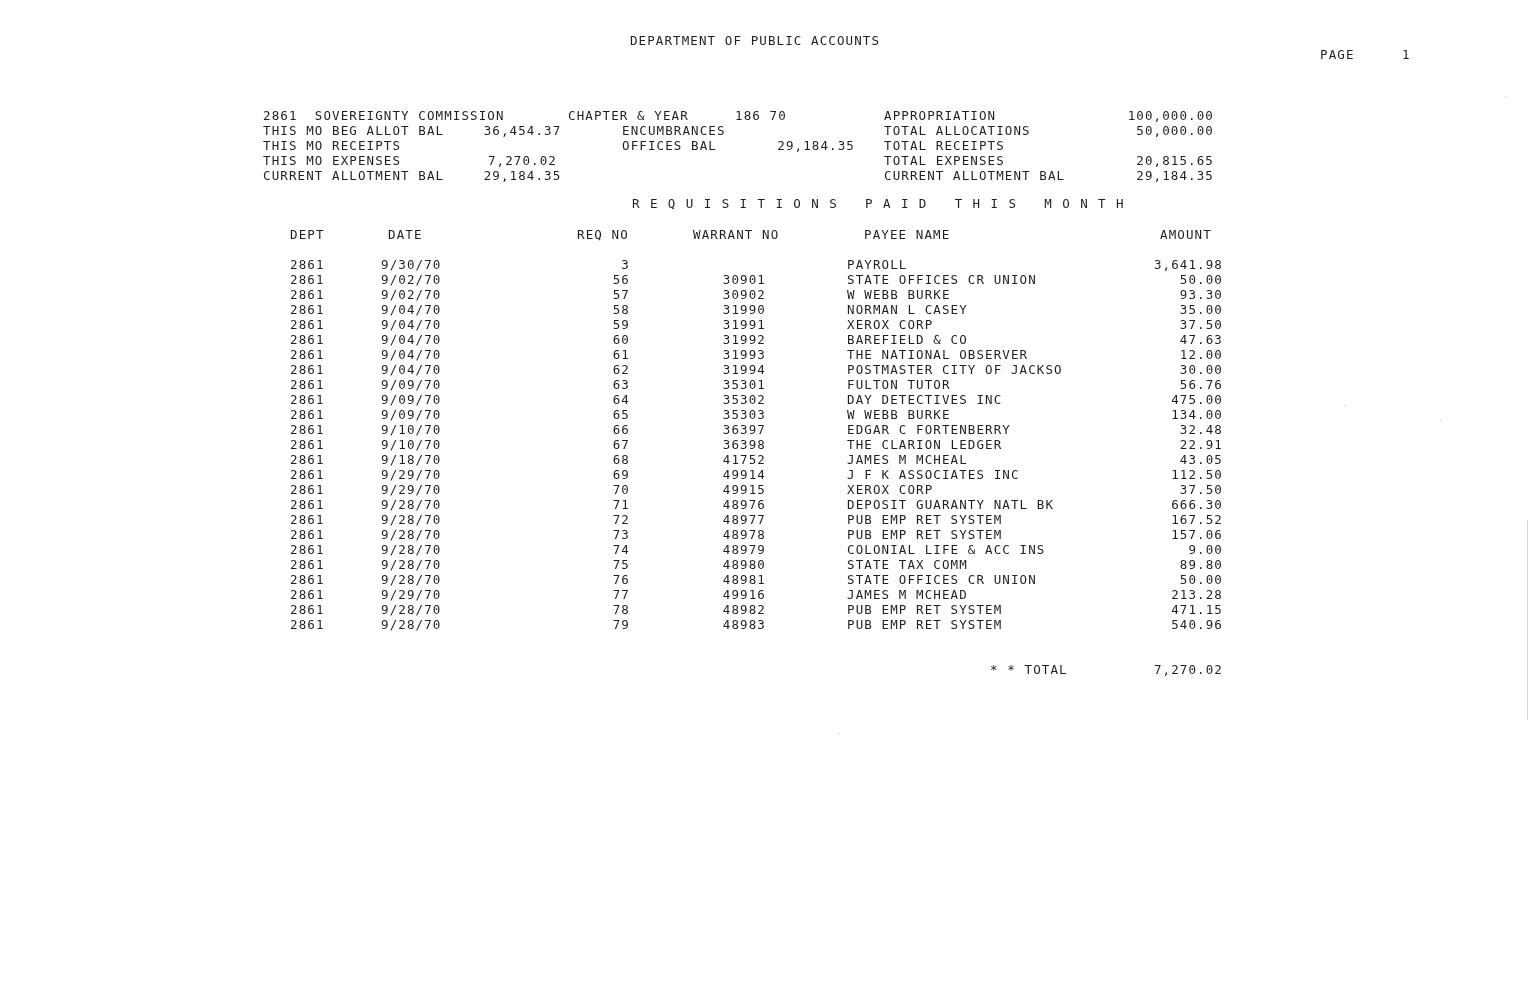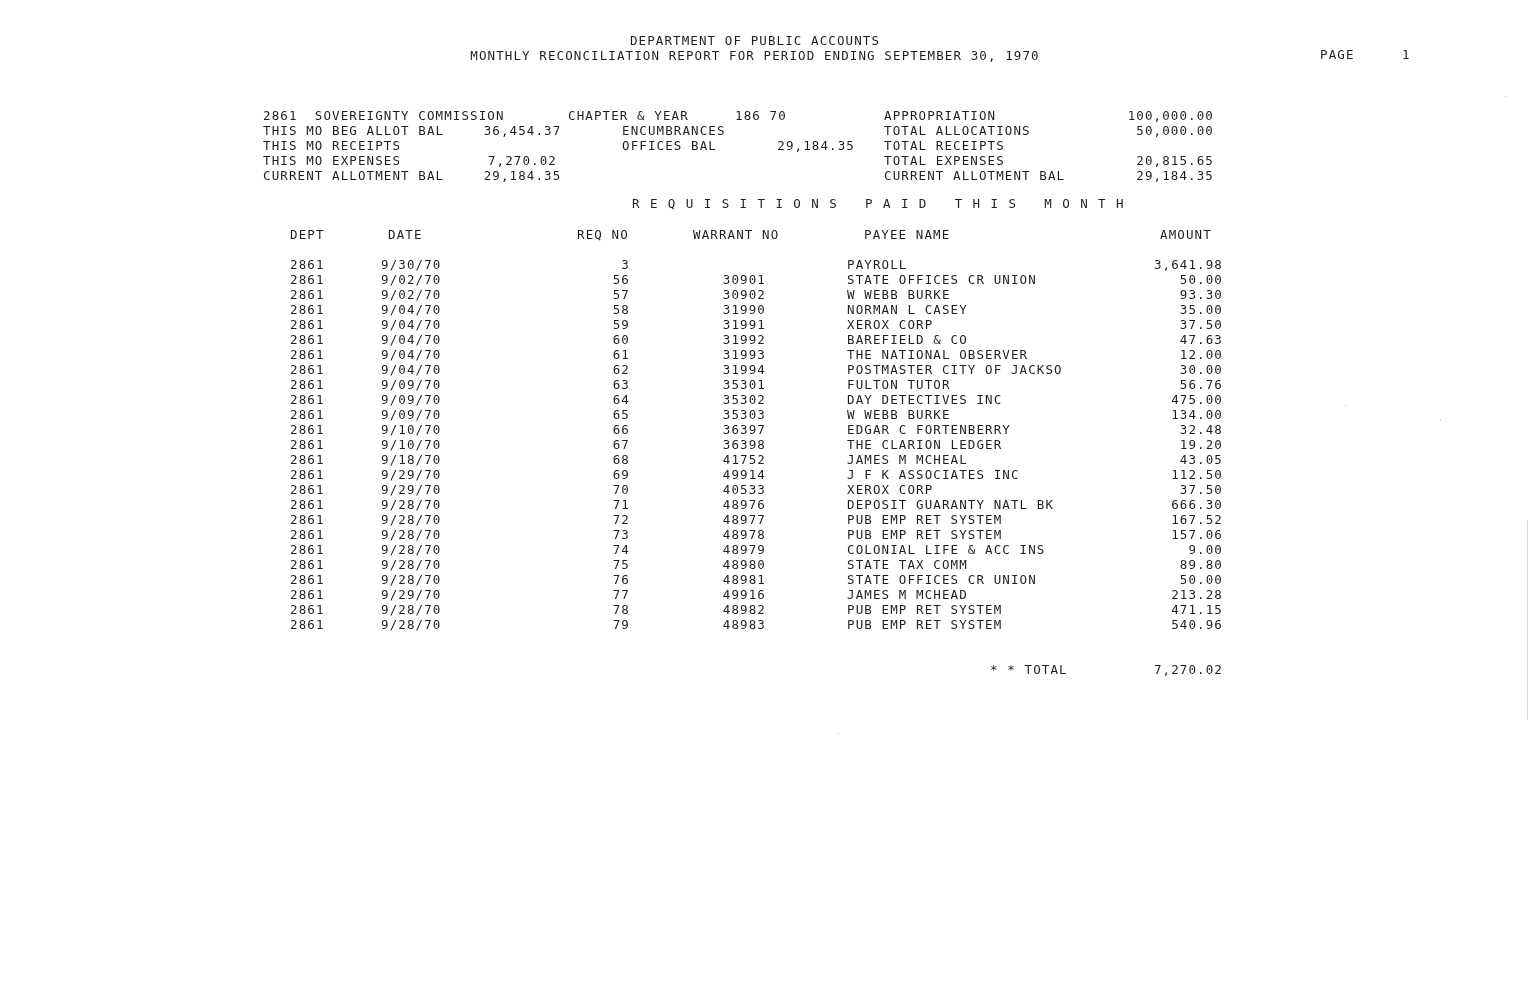--- a/index.html
+++ b/index.html
@@ -58,21 +58,20 @@
 
     
     .speck { position: absolute; background: #bbb; width: 1px; height: 1px; }
     .edge { position: absolute; right: 2px; width: 1px; background: #d8d8d8; }
   </style>
 </head>
 <body>
 
 <div id="hdr">
   <div class="line">DEPARTMENT OF PUBLIC ACCOUNTS</div>
-  <div class="line l3">MONTHLY RECONCILIATION REPORT FOR PERIOD ENDING SEPTEMBER 30, 1970</div>
 </div>
 <div class="abs" id="page-lbl">PAGE</div>
 <div class="abs" id="page-num">1</div>
 
 <div>
   <div class="sum-row" style="top:108px;padding-left:21px;">
     <span class="c-lbl1">2861  SOVEREIGNTY COMMISSION</span>
     <span class="c-lbl2" style="left:568px;">CHAPTER &amp; YEAR</span>
     <span class="c-lbl2" style="left:735px;">186 70</span>
     <span class="c-lbl3">APPROPRIATION</span>
@@ -215,21 +214,21 @@
       <span class="td col-war">36397</span>
       <span class="td col-payee">EDGAR C FORTENBERRY</span>
       <span class="td col-amt">32.48</span>
     </div>
     <div class="tr">
       <span class="td col-dept">2861</span>
       <span class="td col-date">9/10/70</span>
       <span class="td col-req">67</span>
       <span class="td col-war">36398</span>
       <span class="td col-payee">THE CLARION LEDGER</span>
-      <span class="td col-amt">19.20</span>
+      <span class="td col-amt">22.91</span>
     </div>
     <div class="tr">
       <span class="td col-dept">2861</span>
       <span class="td col-date">9/18/70</span>
       <span class="td col-req">68</span>
       <span class="td col-war">41752</span>
       <span class="td col-payee">JAMES M MCHEAL</span>
       <span class="td col-amt">43.05</span>
     </div>
     <div class="tr">
@@ -237,21 +236,21 @@
       <span class="td col-date">9/29/70</span>
       <span class="td col-req">69</span>
       <span class="td col-war">49914</span>
       <span class="td col-payee">J F K ASSOCIATES INC</span>
       <span class="td col-amt">112.50</span>
     </div>
     <div class="tr">
       <span class="td col-dept">2861</span>
       <span class="td col-date">9/29/70</span>
       <span class="td col-req">70</span>
-      <span class="td col-war">40533</span>
+      <span class="td col-war">49915</span>
       <span class="td col-payee">XEROX CORP</span>
       <span class="td col-amt">37.50</span>
     </div>
     <div class="tr">
       <span class="td col-dept">2861</span>
       <span class="td col-date">9/28/70</span>
       <span class="td col-req">71</span>
       <span class="td col-war">48976</span>
       <span class="td col-payee">DEPOSIT GUARANTY NATL BK</span>
       <span class="td col-amt">666.30</span>

